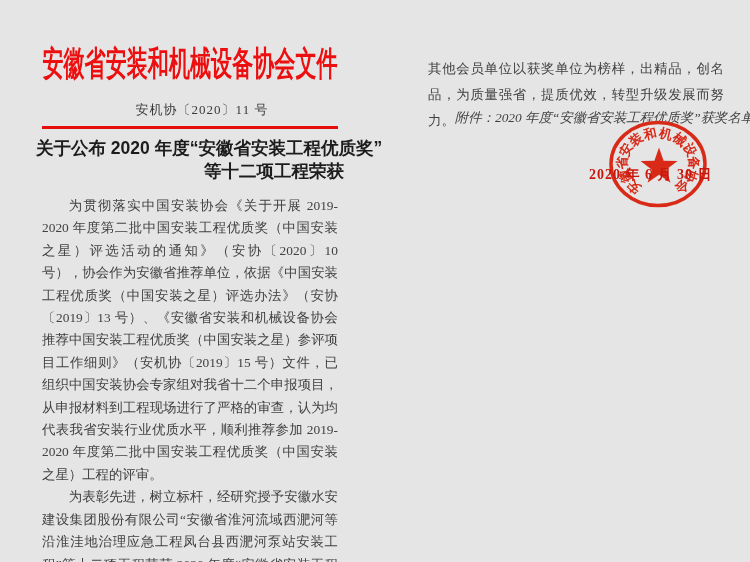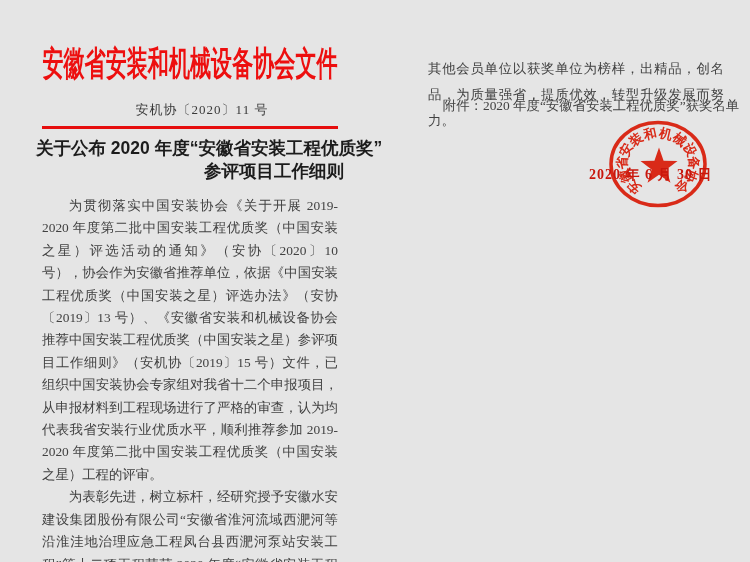--- a/index.html
+++ b/index.html
@@ -54,21 +54,21 @@
 
   
   .continuation {
     position: absolute; left: 0; top: 44px; width: 296px;
     font-size: 13.4px; line-height: 26px; color: #414141;
     text-align: justify; margin: 12px;
   }
   .attachment {
     position: absolute; left: 0; top: 96px; width: 320px;
     font-size: 13.4px; line-height: 20px; color: #414141;
-    text-indent: 2em; white-space: nowrap; margin: 0;
+    text-indent: 2em; white-space: nowrap; margin: 12px; font-style: italic;
   }
   
   .stamp {
     position: absolute; left: 185px; top: 112px; width: 114px; height: 104px;
   }
   .stamp ellipse {
     fill: none; stroke: var(--stamp-red); stroke-width: 3.5px;
   }
   .stamp .star { fill: var(--stamp-red); }
   .ring-char {
@@ -89,21 +89,21 @@
 <div class="sheet">
 
   <section class="left-page">
     <div class="banner">
       <span>安徽省安装和机械设备协会文件</span>
     </div>
     <div class="doc-number">安机协〔2020〕11 号</div>
     <div class="red-rule"></div>
     <div class="notice-title">
       <div>关于公布 2020 年度“安徽省安装工程优质奖”</div>
-      <div>参评项目工作细则</div>
+      <div>等十二项工程荣获</div>
     </div>
     <div class="body-text">
       <p>为贯彻落实中国安装协会《关于开展 2019-2020 年度第二批中国安装工程优质奖（中国安装之星）评选活动的通知》（安协〔2020〕10 号），协会作为安徽省推荐单位，依据《中国安装工程优质奖（中国安装之星）评选办法》（安协〔2019〕13 号）、《安徽省安装和机械设备协会推荐中国安装工程优质奖（中国安装之星）参评项目工作细则》（安机协〔2019〕15 号）文件，已组织中国安装协会专家组对我省十二个申报项目，从申报材料到工程现场进行了严格的审查，认为均代表我省安装行业优质水平，顺利推荐参加 2019-2020 年度第二批中国安装工程优质奖（中国安装之星）工程的评审。</p>
       <p>为表彰先进，树立标杆，经研究授予安徽水安建设集团股份有限公司“安徽省淮河流域西淝河等沿淮洼地治理应急工程凤台县西淝河泵站安装工程”等十二项工程荣获 2020 年度“安徽省安装工程优质奖”（名单附后）。</p>
 
     </div>
   </section>
 
   <section class="right-page">
     <p class="continuation">其他会员单位以获奖单位为榜样，出精品，创名品，为质量强省，提质优效，转型升级发展而努力。</p>

